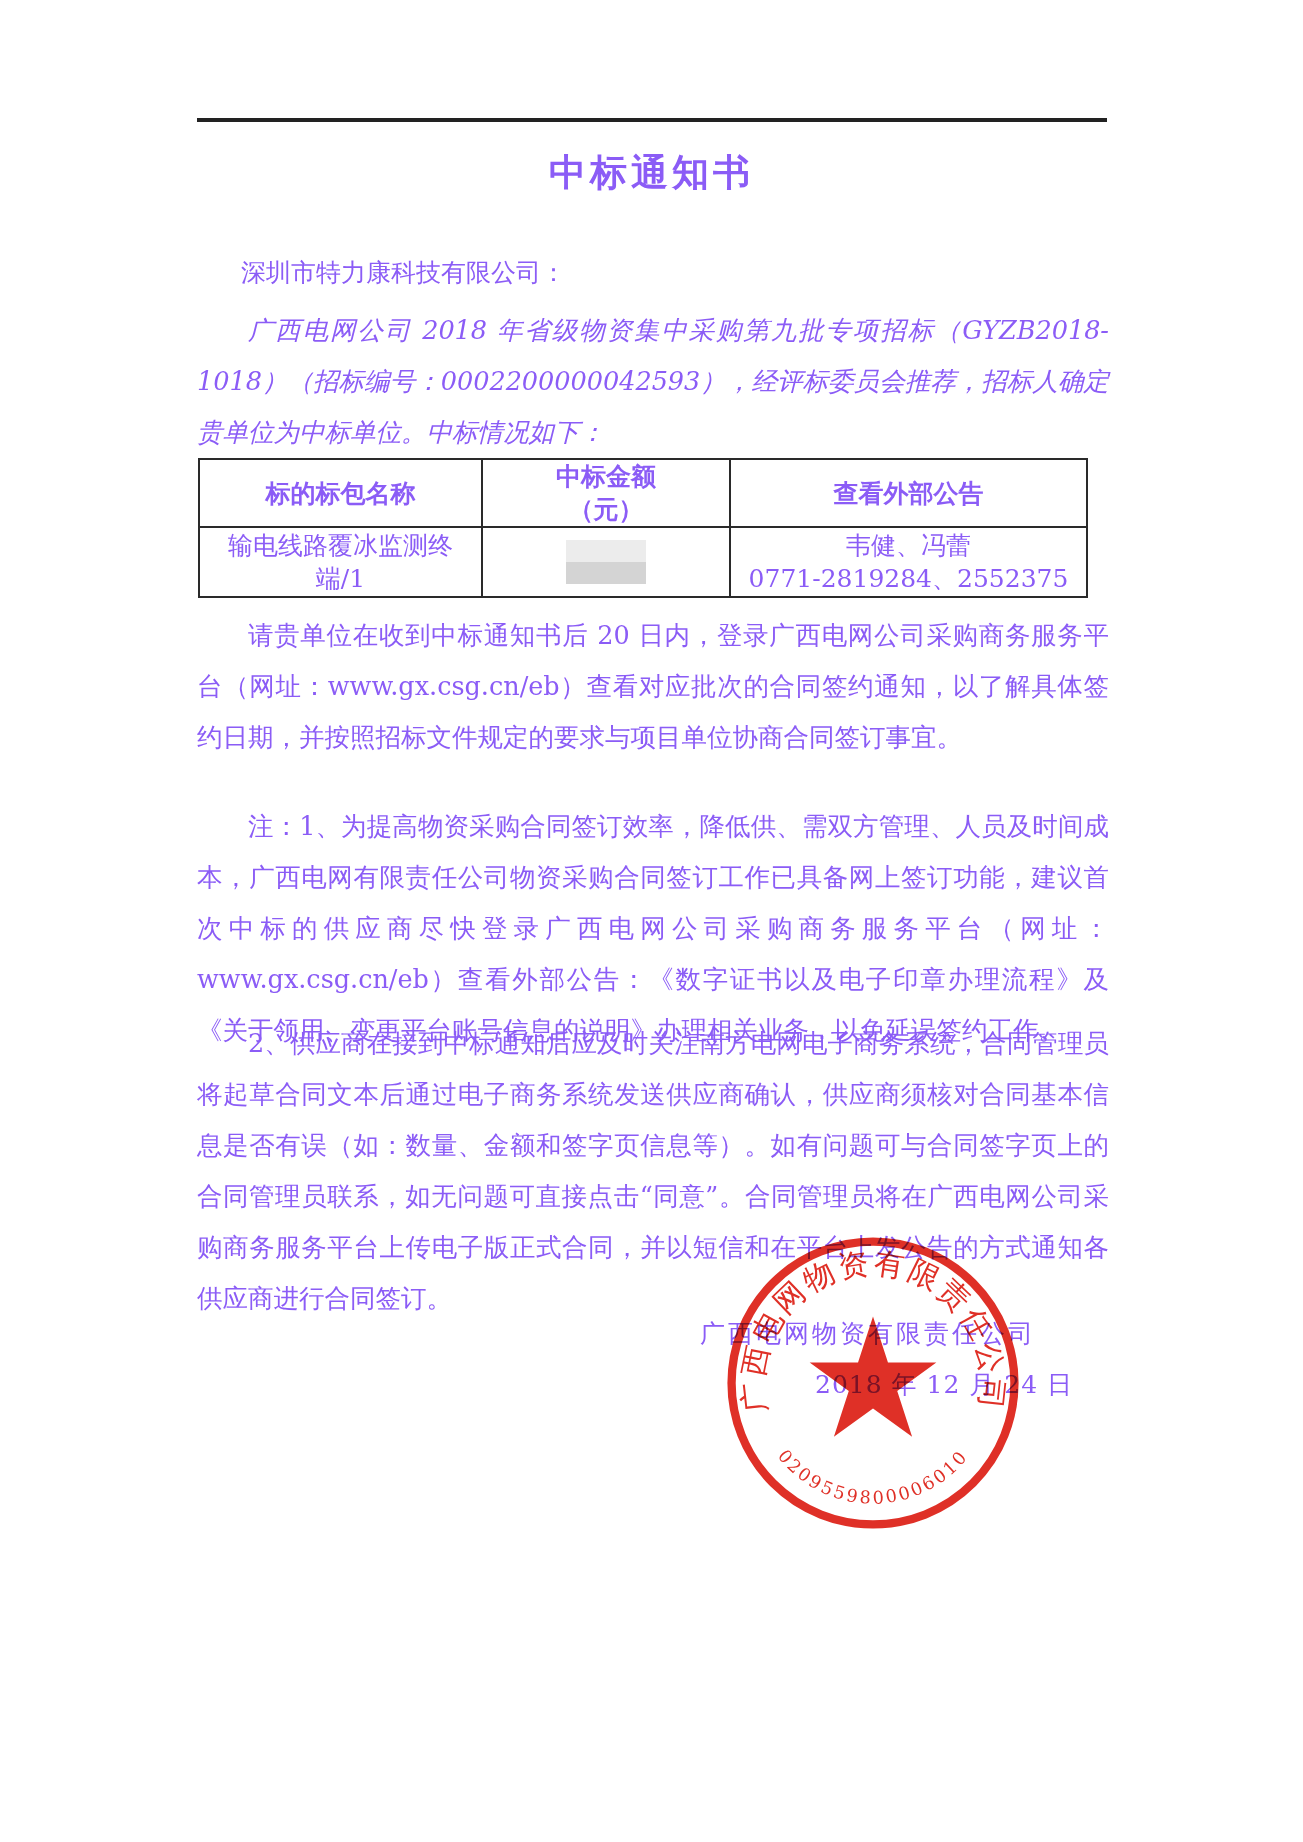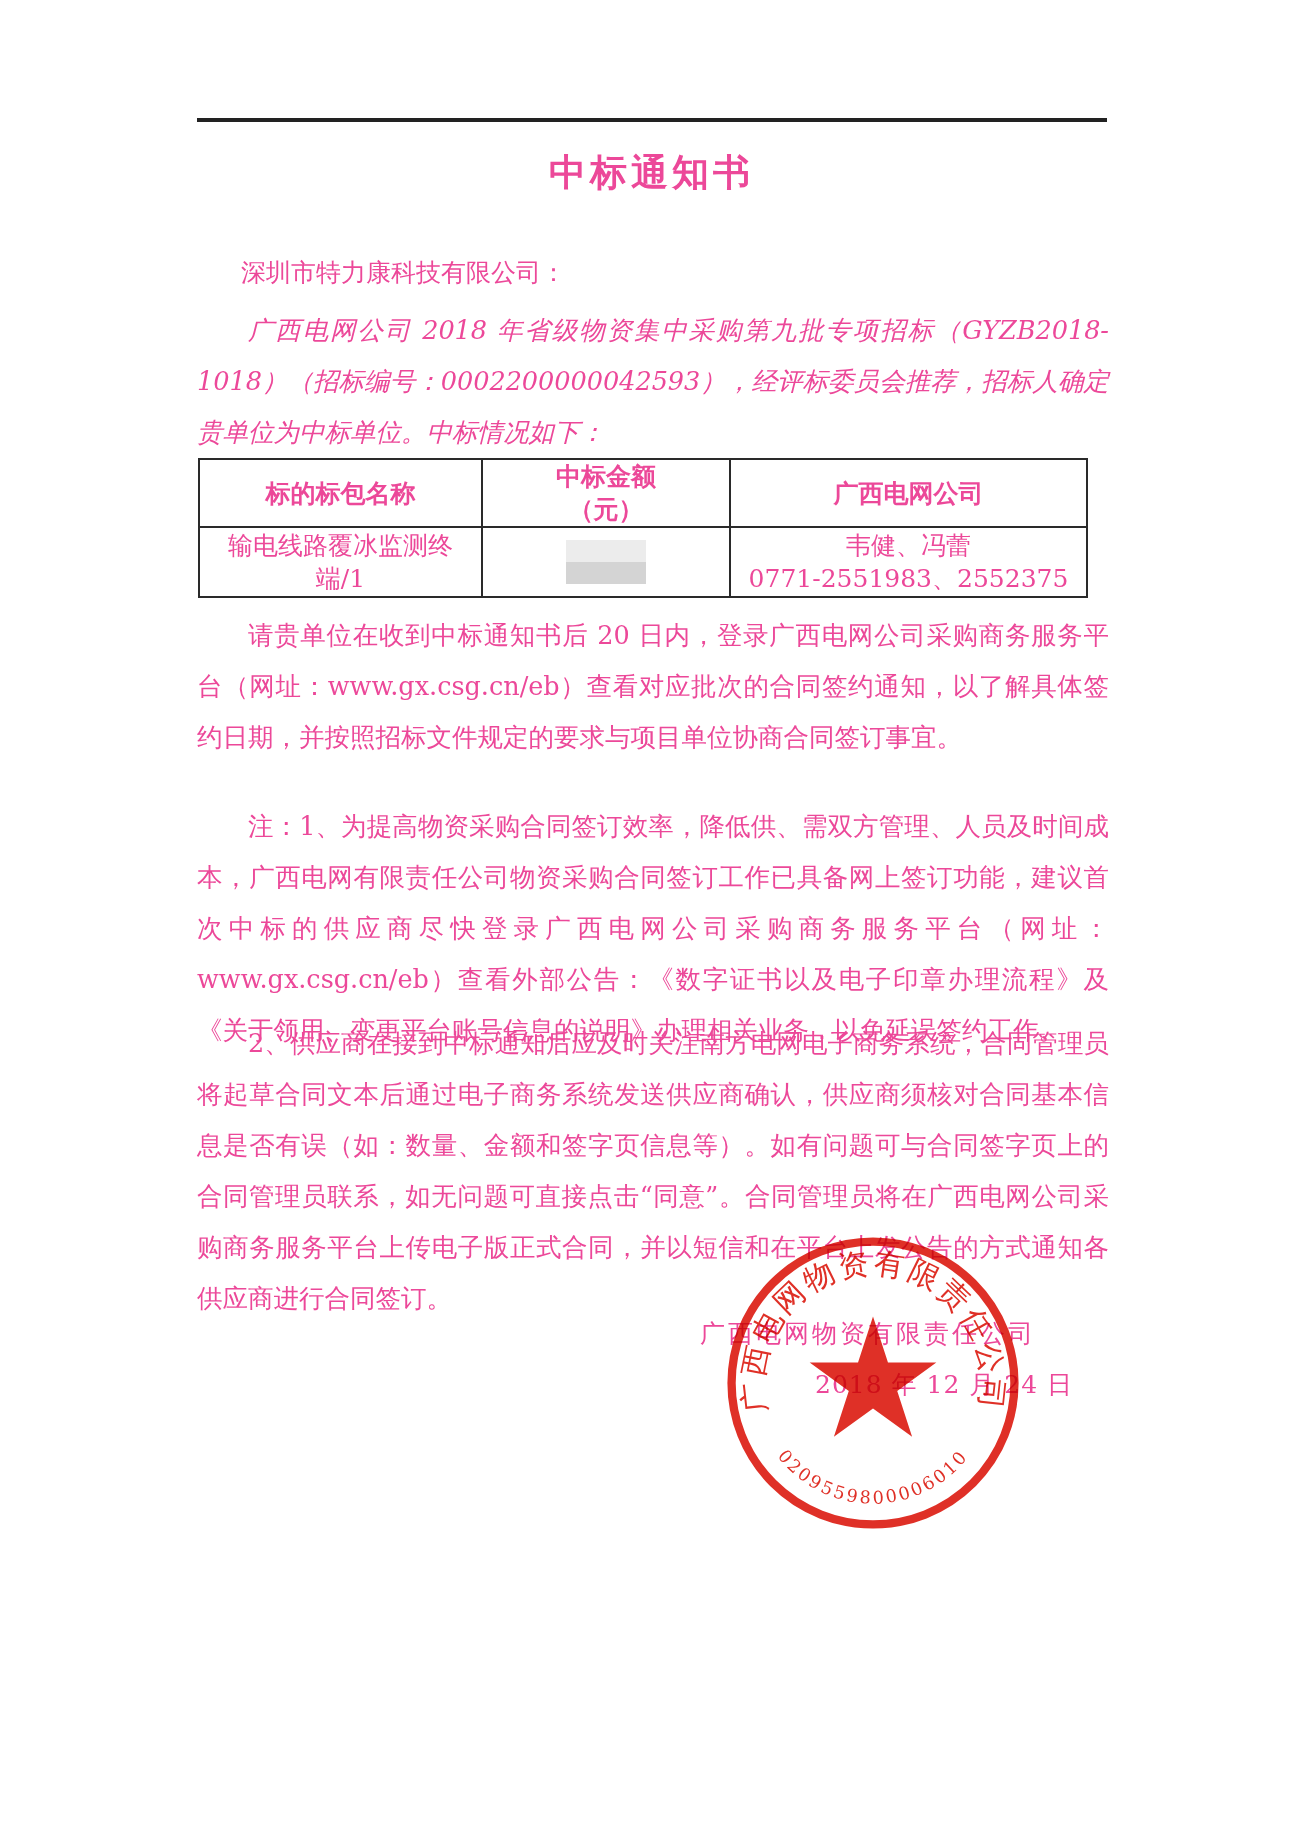--- a/index.html
+++ b/index.html
@@ -2,21 +2,21 @@
 <html><head>
 <meta charset="utf-8">
 <style>
   html,body{margin:0;padding:0;background:#888;}
   .page{
     position:relative;
     width:1303px;height:1842px;
     margin:0 auto;
     background:#ffffff;
     font-family:"DejaVu Serif","Liberation Serif",serif;
-    color:#ec4899;
+    color:#8b5cf6;
     overflow:hidden;
   }
   .top-rule{
     position:absolute;left:197px;top:118px;width:910px;height:4px;background:#222;
   }
   .doc-title{
     position:absolute;left:0;top:148px;width:1303px;
     text-align:center;font-size:37px;font-weight:bold;letter-spacing:4px;
   }
   .addressee{
@@ -85,33 +85,33 @@
   <div class="para para-intro">广西电网公司 2018 年省级物资集中采购第九批专项招标（GYZB2018-1018）（招标编号：0002200000042593），经评标委员会推荐，招标人确定贵单位为中标单位。中标情况如下：</div>
 
   <table class="bid-table">
     <tbody>
         <tr class="head-row">
       <th class="col1 head-cell">标的标包名称</th>
       <th class="col2 head-cell">
         <div>中标金额</div>
         <div>（元）</div>
       </th>
-      <th class="col3 head-cell">广西电网公司</th>
+      <th class="col3 head-cell">查看外部公告</th>
     </tr>
     <tr class="data-row">
       <td class="pkg-cell">输电线路覆冰监测终端/1</td>
       <td>
         <div class="redact">
           <div class="r-top"></div>
           <div class="r-bot"></div>
         </div>
       </td>
       <td>
         <div>韦健、冯蕾</div>
-        <div>0771-2551983、2552375</div>
+        <div>0771-2819284、2552375</div>
       </td>
     </tr>
   </tbody>
     </table>
 
   <div class="para para-notice">请贵单位在收到中标通知书后 20 日内，登录广西电网公司采购商务服务平台（网址：www.gx.csg.cn/eb）查看对应批次的合同签约通知，以了解具体签约日期，并按照招标文件规定的要求与项目单位协商合同签订事宜。</div>
 
   <div class="para para-note1">注：1、为提高物资采购合同签订效率，降低供、需双方管理、人员及时间成本，广西电网有限责任公司物资采购合同签订工作已具备网上签订功能，建议首次中标的供应商尽快登录广西电网公司采购商务服务平台（网址：www.gx.csg.cn/eb）查看外部公告：《数字证书以及电子印章办理流程》及《关于领用、变更平台账号信息的说明》办理相关业务，以免延误签约工作。</div>
 
   <div class="para para-note2">2、供应商在接到中标通知后应及时关注南方电网电子商务系统，合同管理员将起草合同文本后通过电子商务系统发送供应商确认，供应商须核对合同基本信息是否有误（如：数量、金额和签字页信息等）。如有问题可与合同签字页上的合同管理员联系，如无问题可直接点击“同意”。合同管理员将在广西电网公司采购商务服务平台上传电子版正式合同，并以短信和在平台上发公告的方式通知各供应商进行合同签订。</div>

